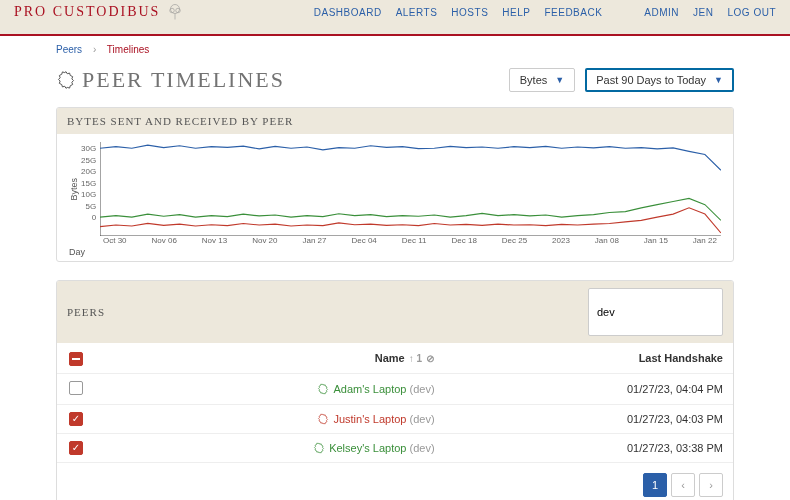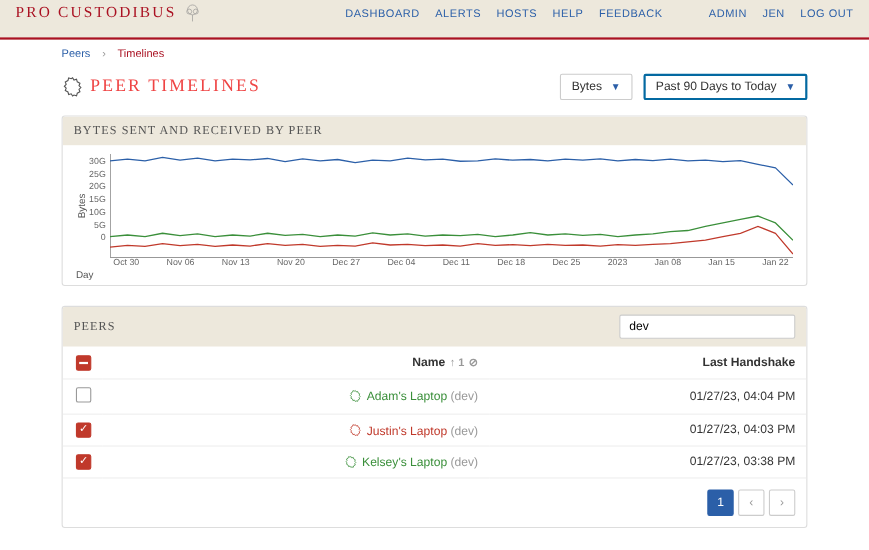--- a/index.html
+++ b/index.html
@@ -11,28 +11,28 @@
 .nav{margin-left:auto;display:flex;gap:14px;font-family:Arial,sans-serif;font-size:10px;color:#26a;letter-spacing:.5px}
 .nav a{color:#2b5fa8;text-decoration:none;cursor:pointer}
 .nav-gap{width:14px}
 .page{padding:8px 56px 20px}
 .breadcrumb{font-size:10px;font-family:Arial,sans-serif;color:#2b5fa8;margin-bottom:12px}
 .breadcrumb span{cursor:pointer}
 .breadcrumb .sep{color:#999;margin:0 8px}
 .breadcrumb .cur{color:#a12}
 .title-row{display:flex;align-items:center;margin-bottom:14px}
 .gear-big{width:20px;height:20px;margin-right:6px}
-h1{font-weight:400;letter-spacing:2px;font-size:16px;color:#ef4444}
+h1{font-weight:400;letter-spacing:2px;font-size:22px;color:#737373}
 .controls{margin-left:auto;display:flex;gap:10px;font-family:Arial,sans-serif}
 .sel{border:1px solid #ccc;background:#fff;padding:5px 10px;font-size:11px;display:flex;align-items:center;gap:8px;cursor:pointer;border-radius:2px}
 .sel .chev{color:#2b5fa8;font-size:9px}
 .sel.highlight{border:2px solid #0369a1;padding:4px 9px}
 .panel{border:1px solid #ddd;border-radius:3px;margin-bottom:18px;overflow:hidden}
 .panel-h{background:#ede8dc;padding:7px 10px;letter-spacing:1px;font-size:11px;color:#555;display:flex;align-items:center}
-.panel-h input{margin-left:auto;border:1px solid #ccc;padding:4px 8px;font-size:11px;width:160px;font-family:Arial,sans-serif;border-radius:2px}
+.panel-h input{margin-left:auto;border:1px solid #ccc;padding:17px 8px;font-size:11px;width:135px;font-family:Arial,sans-serif;border-radius:2px}
 .chart-wrap{padding:8px 12px 4px;font-family:Arial,sans-serif}
 .chart{display:flex}
 .ylab{writing-mode:vertical-rl;transform:rotate(180deg);font-size:9px;color:#555;align-self:center;margin-right:2px}
 .yaxis{display:flex;flex-direction:column;justify-content:space-between;font-size:8px;color:#666;text-align:right;padding:2px 4px 14px 0;height:94px}
 svg.plot{flex:1;height:94px}
 .xrow{display:flex;margin-left:34px;font-size:8px;color:#666;justify-content:space-between;padding-right:4px}
 .xlab{text-align:left;font-size:9px;color:#555;margin-top:2px}
 table{width:100%;border-collapse:collapse;font-family:Arial,sans-serif;font-size:11px}
 th,td{text-align:right;padding:7px 10px;border-bottom:1px solid #eee}
 th{font-weight:700;color:#333;font-size:11px}
@@ -120,21 +120,21 @@
             <path d="M0,5.333333333333329 L15.384615384615383,4 L30.769230769230766,5.333333333333329 L46.15384615384615,2.6666666666666714 L61.53846153846153,4.800000000000011 L76.92307692307692,3.1999999999999886 L92.3076923076923,5.333333333333329 L107.6923076923077,4 L123.07692307692307,4.533333333333331 L138.46153846153848,3.4666666666666686 L153.84615384615384,5.866666666666674 L169.23076923076923,3.7333333333333343 L184.6153846153846,5.333333333333329 L200,4.266666666666666 L215.3846153846154,6.666666666666671 L230.76923076923077,4.800000000000011 L246.15384615384613,5.333333333333329 L261.53846153846155,3.1999999999999886 L276.92307692307696,4.533333333333331 L292.3076923076923,4 L307.6923076923077,5.6000000000000085 L323.07692307692304,5.333333333333329 L338.46153846153845,3.7333333333333343 L353.84615384615387,4.800000000000011 L369.2307692307692,4.266666666666666 L384.61538461538464,5.333333333333329 L400,4 L415.38461538461536,4.800000000000011 L430.7692307692308,3.7333333333333343 L446.1538461538462,5.333333333333329 L461.53846153846155,4.266666666666666 L476.9230769230769,5.066666666666663 L492.30769230769226,4 L507.6923076923077,5.333333333333329 L523.0769230769231,4.800000000000011 L538.4615384615385,5.866666666666674 L553.8461538461539,5.066666666666663 L569.2307692307692,8 L584.6153846153846,10.666666666666657 L600,24" stroke="#2b5fa8" fill="none" stroke-width="1"></path>
             <path d="M0,64 L15.384615384615383,62.666666666666664 L30.769230769230766,64 L46.15384615384615,61.33333333333333 L61.53846153846153,63.2 L76.92307692307692,61.86666666666667 L92.3076923076923,64 L107.6923076923077,62.666666666666664 L123.07692307692307,63.46666666666667 L138.46153846153848,61.33333333333333 L153.84615384615384,62.93333333333334 L169.23076923076923,62.13333333333333 L184.6153846153846,64 L200,62.666666666666664 L215.3846153846154,63.46666666666667 L230.76923076923077,61.06666666666666 L246.15384615384613,62.666666666666664 L261.53846153846155,61.86666666666667 L276.92307692307696,63.46666666666667 L292.3076923076923,62.666666666666664 L307.6923076923077,63.2 L323.07692307692304,62.13333333333333 L338.46153846153845,64 L353.84615384615387,62.666666666666664 L369.2307692307692,60.8 L384.61538461538464,62.666666666666664 L400,61.86666666666667 L415.38461538461536,62.93333333333334 L430.7692307692308,62.13333333333333 L446.1538461538462,64 L461.53846153846155,62.666666666666664 L476.9230769230769,61.86666666666667 L492.30769230769226,60 L507.6923076923077,59.2 L523.0769230769231,56 L538.4615384615385,53.333333333333336 L553.8461538461539,50.66666666666667 L569.2307692307692,48 L584.6153846153846,53.333333333333336 L600,66.66666666666667" stroke="#3a8f3a" fill="none" stroke-width="1"></path>
             <path d="M0,72 L15.384615384615383,70.66666666666667 L30.769230769230766,71.46666666666667 L46.15384615384615,69.33333333333333 L61.53846153846153,70.93333333333334 L76.92307692307692,69.86666666666667 L92.3076923076923,71.46666666666667 L107.6923076923077,70.4 L123.07692307692307,71.2 L138.46153846153848,69.33333333333333 L153.84615384615384,70.66666666666667 L169.23076923076923,69.86666666666667 L184.6153846153846,71.46666666666667 L200,70.66666666666667 L215.3846153846154,71.2 L230.76923076923077,68.8 L246.15384615384613,70.4 L261.53846153846155,69.86666666666667 L276.92307692307696,70.93333333333334 L292.3076923076923,70.4 L307.6923076923077,71.2 L323.07692307692304,69.33333333333333 L338.46153846153845,70.66666666666667 L353.84615384615387,70.13333333333333 L369.2307692307692,70.93333333333334 L384.61538461538464,69.86666666666667 L400,70.66666666666667 L415.38461538461536,70.4 L430.7692307692308,71.2 L446.1538461538462,70.13333333333333 L461.53846153846155,70.66666666666667 L476.9230769230769,69.86666666666667 L492.30769230769226,69.33333333333333 L507.6923076923077,68 L523.0769230769231,66.66666666666667 L538.4615384615385,64 L553.8461538461539,61.33333333333333 L569.2307692307692,56 L584.6153846153846,61.33333333333333 L600,77.33333333333333" stroke="#c0392b" fill="none" stroke-width="1"></path>
           </svg>
       </div>
       <div class="xrow" id="xaxis">
           <span>Oct 30</span>
           <span>Nov 06</span>
           <span>Nov 13</span>
           <span>Nov 20</span>
-          <span>Dec 27</span>
+          <span>Jan 27</span>
           <span>Dec 04</span>
           <span>Dec 11</span>
           <span>Dec 18</span>
           <span>Dec 25</span>
           <span>2023</span>
           <span>Jan 08</span>
           <span>Jan 15</span>
           <span>Jan 22</span>
         </div>
       <div class="xlab">Day</div>

